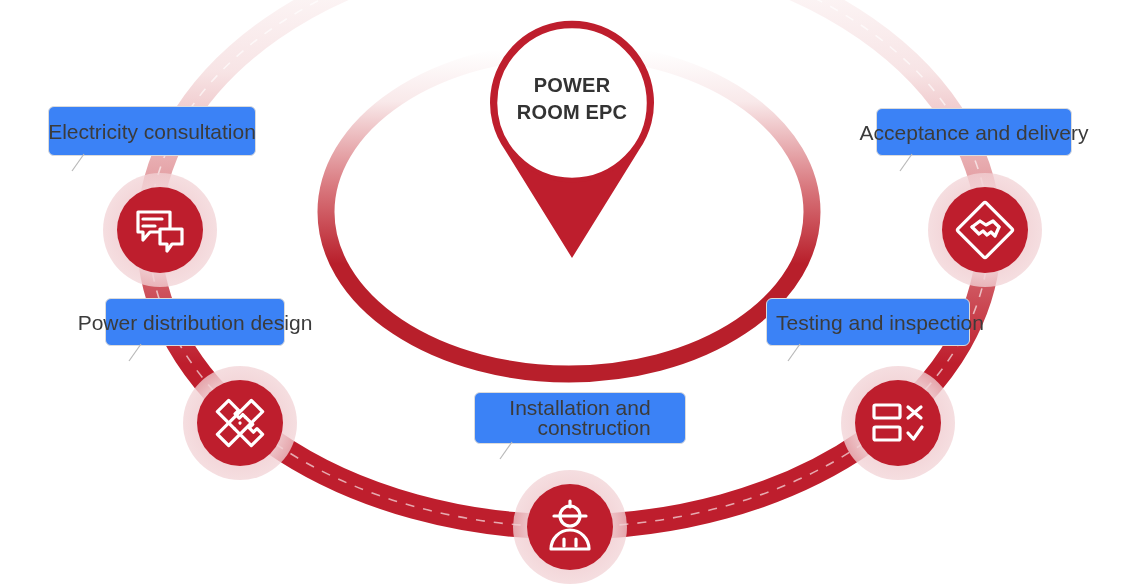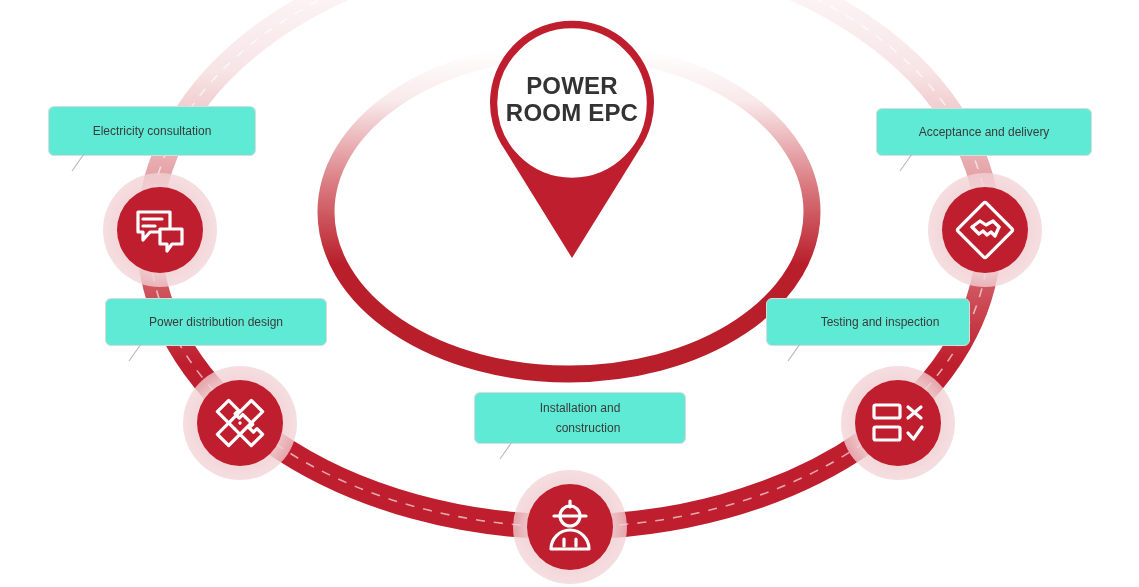--- a/index.html
+++ b/index.html
@@ -34,38 +34,38 @@
     width: 1139px;
     height: 587px;
     pointer-events: none;
   }
   .pin-label {
     position: absolute;
     left: 492px;
     top: 72px;
     width: 160px;
     text-align: center;
-    font-size: 24px;
+    font-size: 20px;
     font-weight: bold;
     line-height: 27px;
     letter-spacing: 0.2px;
     color: #333333;
     font-family: "Liberation Sans", sans-serif;
   }
   .pin-label span { display: block; }
 
   
   .callout {
     position: absolute;
-    background: #5eead4;
+    background: #3b82f6;
     border: 1px solid #DBDBDB;
     border-radius: 6px;
     box-sizing: border-box;
     color: #3B3B3B;
-    font-size: 12px;
+    font-size: 21px;
     font-family: "Liberation Sans", sans-serif;
     display: flex;
     align-items: center;
     justify-content: center;
     padding: 0 16px;
     white-space: nowrap;
     line-height: 19px;
   }
   .callout.two-line {
     white-space: normal;
@@ -77,24 +77,24 @@
     position: absolute;
     bottom: -17px;
     left: 22px;
     width: 14px;
     height: 18px;
     overflow: visible;
   }
 
   
   #callout-electricity-consultation { left: 48px;  top: 106px; width: 208px; height: 50px; }
-  #callout-power-distribution-design { left: 105px; top: 298px; width: 222px; height: 48px; }
+  #callout-power-distribution-design { left: 105px; top: 298px; width: 180px; height: 48px; }
   #callout-installation-construction { left: 474px; top: 392px; width: 212px; height: 52px; }
   #callout-testing-inspection        { left: 766px; top: 298px; width: 204px; height: 48px; padding-left: 40px; }
-  #callout-acceptance-delivery       { left: 876px; top: 108px; width: 216px; height: 48px; }
+  #callout-acceptance-delivery       { left: 876px; top: 108px; width: 196px; height: 48px; }
 
   
   #callout-installation-construction .tail { left: 24px; }
   #callout-testing-inspection .tail { left: 20px; }
   #callout-acceptance-delivery .tail { left: 22px; }
 </style>
 </head>
 <body>
 
 <div id="diagram-root">

